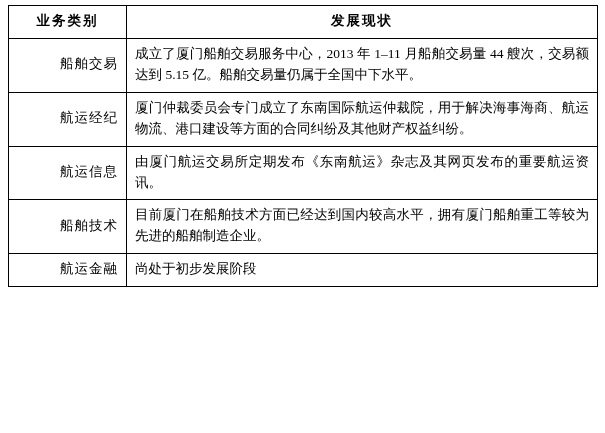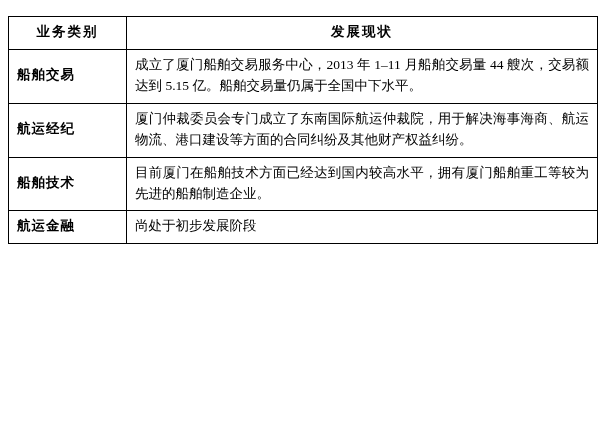--- a/index.html
+++ b/index.html
@@ -11,21 +11,21 @@
     width: 605px;
     height: 433px;
     font-family: "Liberation Serif", "DejaVu Serif", serif;
     color: #000000;
   }
   .page {
     position: relative;
     width: 605px;
     height: 433px;
     box-sizing: border-box;
-    padding: 16px 8px 8px 8px;
+    padding: 5px 8px 8px 8px;
   }
   table.data-table {
     width: 589px;
     border-collapse: collapse;
     table-layout: fixed;
     margin: 0 auto;
   }
   table.data-table td, table.data-table th {
     border: 1px solid #000000;
     padding: 5px 8px 6px 8px;
@@ -38,24 +38,23 @@
 
   .hdr-cell {
     text-align: center;
     font-weight: bold;
     font-size: 14.5px;
     letter-spacing: 2px;
     padding-top: 9px;
     padding-bottom: 9px;
   }
   .cat-cell {
-    text-align: left;
+    text-align: right;
     letter-spacing: 1px;
     font-size: 14px;
-    font-weight: bold;
   }
   .desc-cell {
     text-align: justify;
     text-justify: inter-ideograph;
     font-size: 13.5px;
     font-family: Liberation Serif, serif;
   }
 </style>
 </head>
 <body>
@@ -75,20 +74,24 @@
     <tbody>
       <tr>
         <td class="cat-cell">船舶交易</td>
         <td class="desc-cell">成立了厦门船舶交易服务中心，2013 年 1–11 月船舶交易量 44 艘次，交易额达到 5.15 亿。船舶交易量仍属于全国中下水平。</td>
       </tr>
       <tr>
         <td class="cat-cell">航运经纪</td>
         <td class="desc-cell">厦门仲裁委员会专门成立了东南国际航运仲裁院，用于解决海事海商、航运物流、港口建设等方面的合同纠纷及其他财产权益纠纷。</td>
       </tr>
       <tr>
+        <td class="cat-cell">航运信息</td>
+        <td class="desc-cell">由厦门航运交易所定期发布《东南航运》杂志及其网页发布的重要航运资讯。</td>
+      </tr>
+      <tr>
         <td class="cat-cell">船舶技术</td>
         <td class="desc-cell">目前厦门在船舶技术方面已经达到国内较高水平，拥有厦门船舶重工等较为先进的船舶制造企业。</td>
       </tr>
       <tr>
         <td class="cat-cell">航运金融</td>
         <td class="desc-cell">尚处于初步发展阶段</td>
       </tr>
     </tbody>
   </table>
 </div>

